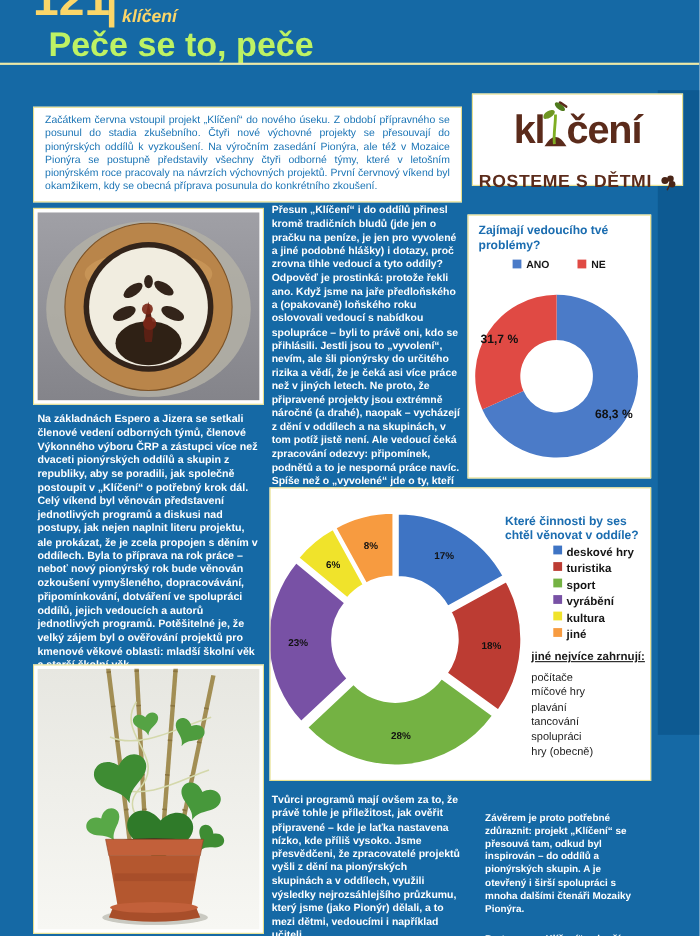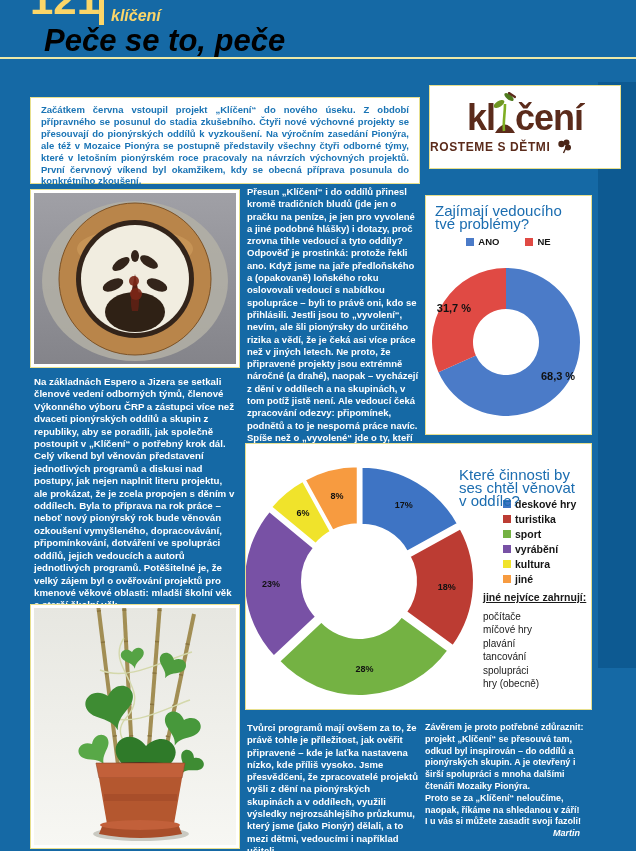--- a/index.html
+++ b/index.html
@@ -5,41 +5,41 @@
   html,body{margin:0;padding:0}
   #page{position:relative;width:636px;height:851px;background:#1569a5;overflow:hidden;
         font-family:"Liberation Sans",sans-serif}
   .abs{position:absolute;box-sizing:border-box}
   .card{position:absolute;background:#ffffff;border:1px solid #e7df8d;box-sizing:border-box}
 
   
   .pagenum{color:#fbd669;font-weight:bold;font-size:42px;line-height:48px}
   .pagebar{background:#fbd669}
   .pagetag{color:#fbd669;font-weight:bold;font-style:italic;font-size:16px}
-  .title{color:#000000;font-weight:bold;font-style:italic;font-size:31px;line-height:32px}
+  .title{color:#bef264;font-weight:bold;font-size:31px;line-height:32px}
   .rule{background:#ece9a8;height:2px;left:0;right:0}
   .subtitle{color:#fdeeb4;font-weight:bold;font-style:italic;font-size:19px}
 
   
-  .intro-text{color:#1a74b5;font-weight:bold;font-size:9.5px;line-height:11.9px;text-align:justify}
+  .intro-text{color:#1a74b5;font-weight:normal;font-size:9.5px;line-height:11.9px;text-align:justify}
   .wtext{color:#ffffff;font-weight:bold;font-size:9.5px;line-height:12.3px}
   .closing{color:#ffffff;font-weight:bold;font-size:9px;line-height:11.8px}
-  .closing p{margin:0}
+  .closing p{margin:16px}
   .sig{font-style:italic;text-align:right;padding-right:16px;margin-top:1px}
 
   
   .logo-word{display:flex;align-items:flex-end;justify-content:center;margin-top:6px;
              color:#5b2b1b;font-weight:bold;font-size:36px;line-height:38px;letter-spacing:-1px}
-  .logo-tag{display:flex;align-items:center;gap:7px;margin-top:2px;
-            color:#5b2b1b;font-weight:bold;font-size:12px;letter-spacing:.6px}
-
-  
-  .chart-title{color:#1b6db0;font-weight:normal;font-size:15px;line-height:13px}
+  .logo-tag{display:flex;align-items:center;justify-content:center;gap:7px;margin-top:20px;
+            color:#5b2b1b;font-weight:bold;font-size:16px;letter-spacing:.6px}
+
+  
+  .chart-title{color:#1b6db0;font-weight:bold;font-size:11px;line-height:13px}
   .legend-row{display:flex;justify-content:center;gap:26px}
-  .legend-item{display:flex;align-items:center;gap:4px}
+  .legend-item{display:flex;gap:4px}
   .legend-sq{width:8px;height:8px;display:inline-block}
   .legend-label{font-size:9.5px;font-weight:bold;color:#151515}
   .legend-col .legend-item{height:15px}
   .legend-col .legend-label{font-size:10.5px}
   .others-header{color:#1a1a1a;font-weight:bold;font-size:10.5px;text-decoration:underline}
   .others-item{color:#1a1a1a;font-weight:normal;font-size:10px;line-height:13.4px}
   svg{display:block}
   svg text{pointer-events:none}
 </style>
 </head>

